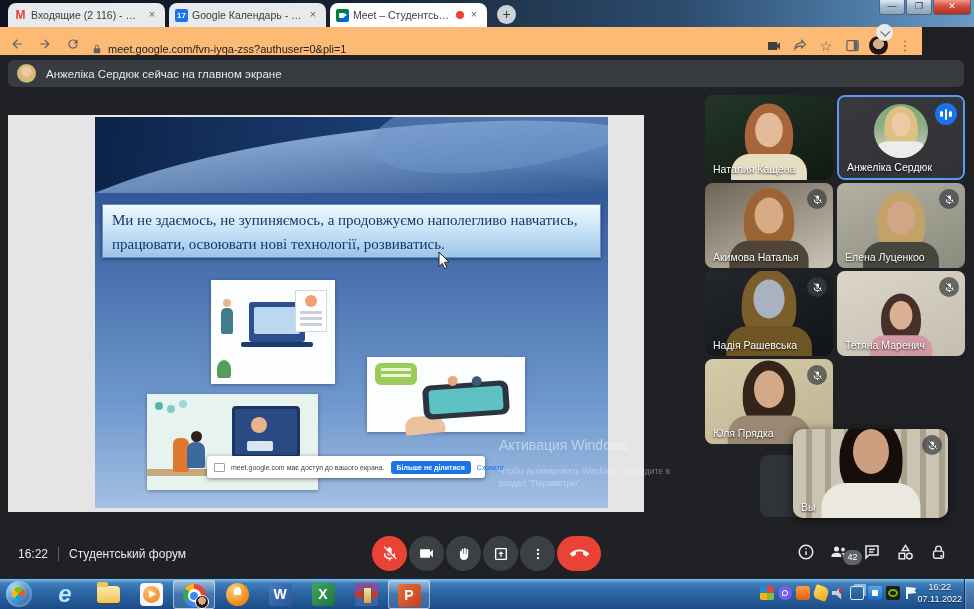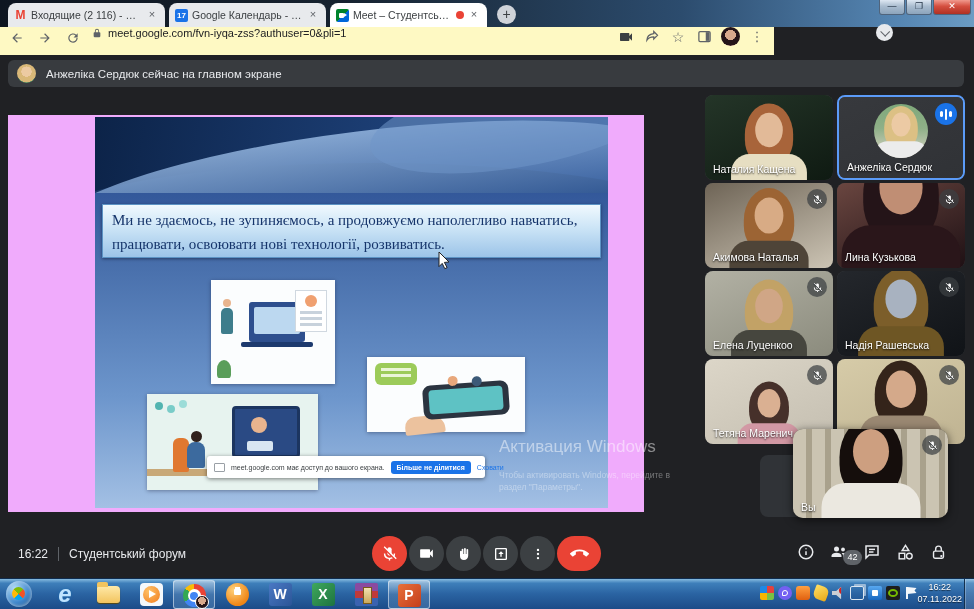--- a/index.html
+++ b/index.html
@@ -25,38 +25,38 @@
   .newtab{position:absolute;left:497px;top:5px;width:19px;height:19px;border-radius:50%;background:#cfd3d9;
           color:#3c4043;font-size:14px;line-height:18px;text-align:center;}
   .tabsearch{position:absolute;left:876px;top:24px;width:17px;height:17px;border-radius:50%;background:#e8eaed;z-index:5;}
   .tabsearch::after{content:"";position:absolute;left:5px;top:5px;width:6px;height:6px;
       border-right:1.6px solid #5f6368;border-bottom:1.6px solid #5f6368;transform:rotate(45deg) translateY(-1px);}
   .winctl{position:absolute;right:3px;top:0;display:flex;z-index:6;}
   .winbtn{width:26px;height:15px;border:1px solid #50647c;border-top:none;box-sizing:border-box;
       background:linear-gradient(180deg,#dde7f2,#a9bccf 45%,#8ca4bc);color:#1e2e40;font-size:9px;line-height:13px;
       text-align:center;border-radius:0 0 3px 3px;margin-left:1px;}
   .winbtn.close{background:linear-gradient(180deg,#f19a8e,#d44e3f 45%,#b03123);color:#fff;width:38px;}
-  .toolbar{position:absolute;left:0;top:27px;width:774px;height:28px;background:#fef9c3;display:flex;align-items:flex-start;}
+  .toolbar{position:absolute;left:0;top:27px;width:922px;height:28px;background:#fdba74;display:flex;align-items:flex-end;}
   .navbtn{width:22px;height:22px;margin-left:6px;flex:none;display:flex;align-items:center;justify-content:center;}
   .omni{display:flex;align-items:center;margin-left:8px;flex:1;min-width:0;}
   .urltext{font-size:11px;color:#202124;margin-left:6px;white-space:nowrap;}
   .tool-icons{display:flex;align-items:center;gap:8px;margin:0 8px 0 auto;flex:none;}
   .tico{width:18px;height:18px;display:flex;align-items:center;justify-content:center;}
   .star{font-size:14px;color:#5f6368;}
   .avatar-sm{width:19px;height:19px;border-radius:50%;
      background:radial-gradient(circle at 50% 42%,#d8a98c 0 36%,#241418 37% 72%,#7a4a56 73%);}
   .kebab{color:#5f6368;font-size:13px;letter-spacing:0;}
   
   .page{position:absolute;left:0;top:55px;width:974px;height:523px;background:#202124;}
   .toast{position:absolute;left:8px;top:5px;width:956px;height:27px;border-radius:6px;background:#383b3f;
      display:flex;align-items:center;}
   .toast .av{width:19px;height:19px;border-radius:50%;margin:0 10px 0 9px;
      background:radial-gradient(circle at 50% 40%,#ecca a2 0,#eccaa2 34%,#d9b878 35% 70%,#6f9e6a 71%);}
   .toast .txt{font-size:11.5px;color:#e8eaed;}
-  .stage{position:absolute;left:8px;top:60px;width:636px;height:397px;background:#f0abfc;}
+  .stage{position:absolute;left:8px;top:60px;width:636px;height:397px;background:#e5e5e5;}
   .slide{position:absolute;left:87px;top:2px;width:513px;height:391px;background:#4a74b4;overflow:hidden;}
   .s-header{position:absolute;left:0;top:0;width:100%;height:76px;overflow:hidden;
      background:linear-gradient(100deg,#0c2348,#1c3e74 55%,#2a5190);}
   .s-header .w1{position:absolute;left:-50px;top:14px;width:640px;height:130px;border-radius:50%;
      background:linear-gradient(180deg,#9dbfe8,#3c64a2 70%);transform:rotate(-7deg);opacity:.8;}
   .s-header .w2{position:absolute;left:-70px;top:46px;width:700px;height:140px;border-radius:50%;
      background:linear-gradient(180deg,#16335e,#27497e);}
   .s-header .w3{position:absolute;right:-60px;top:-40px;width:300px;height:90px;border-radius:50%;
      background:#6f96c8;opacity:.55;transform:rotate(-10deg);}
   .s-body{position:absolute;left:0;top:76px;right:0;bottom:0;
@@ -99,21 +99,21 @@
      box-shadow:12px 3px 0 #7accc8,24px -2px 0 #9cdcd8;}
   
   .sharebar{position:absolute;left:207px;top:401px;width:278px;height:22px;background:#fff;border-radius:3px;
      box-shadow:0 1px 4px rgba(0,0,0,.5);display:flex;align-items:center;padding:0 7px;box-sizing:border-box;gap:6px;z-index:4;}
   .castico{width:9px;height:7px;border:1px solid #9aa0a6;border-radius:1px;flex:none;}
   .sharemsg{font-size:7px;color:#3c4043;white-space:nowrap;}
   .sharebtn{background:#1a73e8;color:#fff;font-size:7px;padding:3px 6px;border-radius:3px;white-space:nowrap;font-weight:bold;}
   .sharelink{color:#1a73e8;font-size:7px;white-space:nowrap;}
   
   .wmark{position:absolute;left:499px;top:382px;z-index:5;color:rgba(255,255,255,.48);}
-  .wmark .l1{font-size:17px;}
+  .wmark .l1{font-size:14px;}
   .wmark .l2{font-size:8.5px;color:rgba(255,255,255,.38);line-height:1.45;margin-top:12px;}
   
   .cursor{position:absolute;left:438px;top:196px;z-index:9;}
   
   .grid{position:absolute;left:705px;top:40px;width:261px;display:grid;
      grid-template-columns:128px 128px;grid-auto-rows:85px;gap:3px 4px;}
   .tile{position:relative;width:128px;height:85px;border-radius:8px;overflow:hidden;background:#3c4043;box-sizing:border-box;}
   .tile.speaking{border:2px solid #5b9bf8;}
   .photo{position:absolute;inset:0;}
   .person{position:absolute;left:50%;bottom:-4px;width:70px;height:74px;transform-origin:50% 100%;}
@@ -378,38 +378,20 @@
           <span class="badge">
             <svg width="11" height="11" viewBox="0 0 24 24">
               <path fill="#fff" d="M12 15a3 3 0 0 0 3-3V6a3 3 0 0 0-6 0v6a3 3 0 0 0 3 3z"></path>
               <path fill="#fff" d="M18 12a6 6 0 0 1-12 0H4a8 8 0 0 0 7 7.9V22h2v-2.1A8 8 0 0 0 20 12h-2z"></path>
               <path stroke="rgba(60,64,67,.9)" stroke-width="2.6" d="M3.2 3.2l17.6 17.6"></path>
               <path stroke="#fff" stroke-width="1.8" d="M4.5 2.5l17 17"></path>
             </svg>
           </span>
         </div>
         <div class="tile">
-          <div class="photo" style="background: linear-gradient(155deg, rgb(106, 70, 64), rgb(30, 16, 20));">
-            <div class="person" style="transform: translateX(-50%) scale(1.8);">
-              <div class="hair" style="background: rgb(36, 20, 24);"></div>
-              <div class="face" style="background: rgb(192, 142, 116);"></div>
-              <div class="shoulders" style="background: rgb(42, 22, 26);"></div>
-            </div>
-          </div>
-          <span class="pname">Лина Кузькова</span>
-          <span class="badge">
-            <svg width="11" height="11" viewBox="0 0 24 24">
-              <path fill="#fff" d="M12 15a3 3 0 0 0 3-3V6a3 3 0 0 0-6 0v6a3 3 0 0 0 3 3z"></path>
-              <path fill="#fff" d="M18 12a6 6 0 0 1-12 0H4a8 8 0 0 0 7 7.9V22h2v-2.1A8 8 0 0 0 20 12h-2z"></path>
-              <path stroke="rgba(60,64,67,.9)" stroke-width="2.6" d="M3.2 3.2l17.6 17.6"></path>
-              <path stroke="#fff" stroke-width="1.8" d="M4.5 2.5l17 17"></path>
-            </svg>
-          </span>
-        </div>
-        <div class="tile">
           <div class="photo" style="background: linear-gradient(155deg, rgb(178, 177, 164), rgb(139, 139, 125));">
             <div class="person" style="transform: translateX(-50%) scale(1.15);">
               <div class="hair" style="background: rgb(194, 162, 102);"></div>
               <div class="face" style="background: rgb(208, 166, 134);"></div>
               <div class="shoulders" style="background: rgb(70, 70, 62);"></div>
             </div>
           </div>
           <span class="pname">Елена Луценкоо</span>
           <span class="badge">
             <svg width="11" height="11" viewBox="0 0 24 24">

